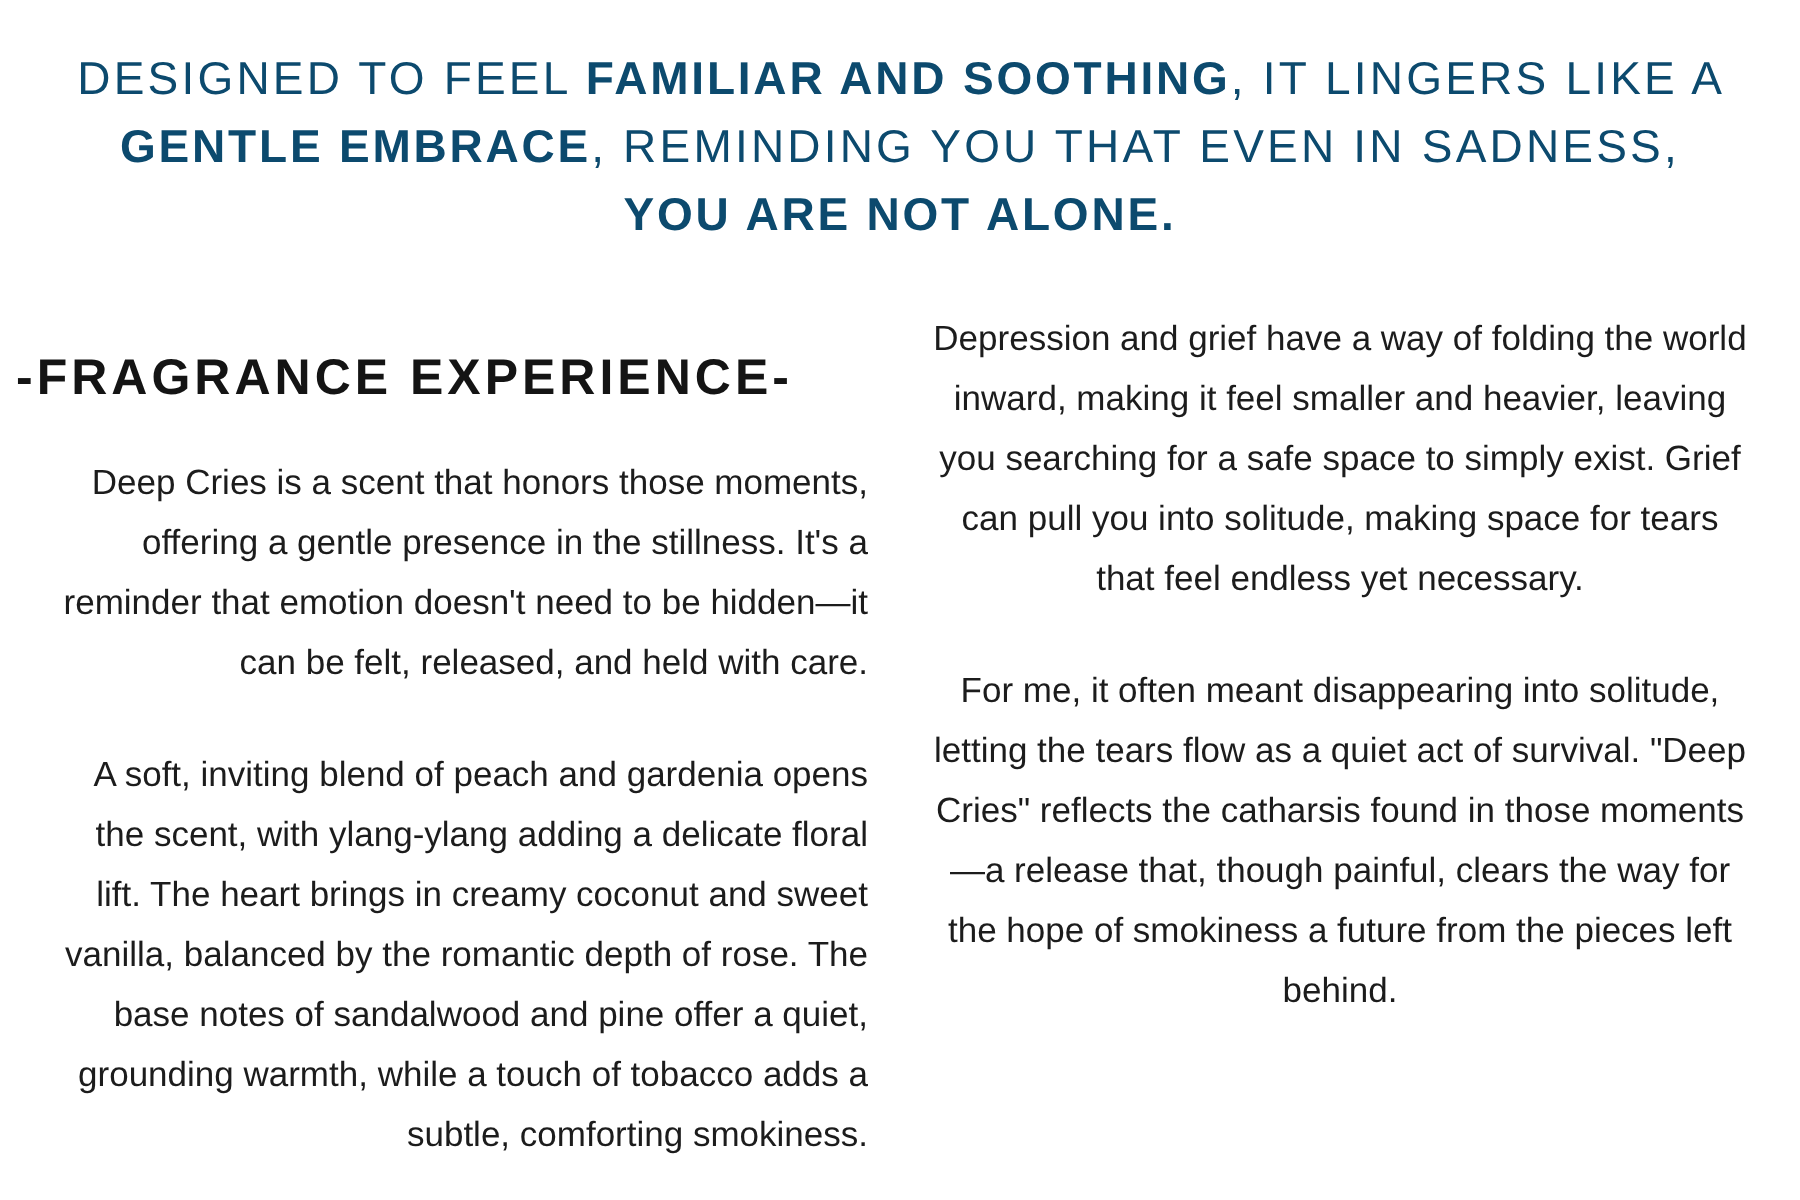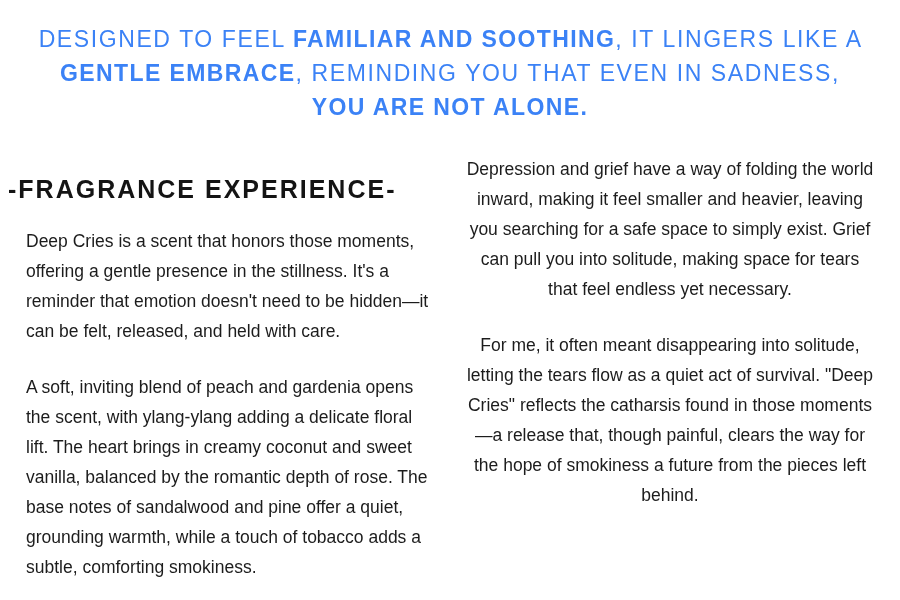--- a/index.html
+++ b/index.html
@@ -20,21 +20,21 @@
     box-sizing: border-box;
     padding: 18px 26px 0 26px;
     position: relative;
   }
   .headline {
     text-align: center;
     font-size: 23px;
     line-height: 34px;
     letter-spacing: 1.6px;
     font-weight: 400;
-    color: #3b82f6;
+    color: #0c4a6e;
     margin: 4px 0 0 0;
     padding: 0 12px;
   }
   .headline .strong {
     font-weight: 700;
     letter-spacing: 1.4px;
   }
   .columns {
     display: flex;
     flex-direction: row;
@@ -67,21 +67,21 @@
     text-align: left;
     margin-left: -4px;
   }
   .para {
     font-size: 17.5px;
     line-height: 30px;
     color: #1c1c1c;
     margin: 0 0 26px 0;
   }
   .col-left .para {
-    text-align: left;
+    text-align: right;
   }
   .col-right .para {
     text-align: center;
   }
   .para:last-child {
     margin-bottom: 15px;
   }
 </style>
 </head>
 <body>

